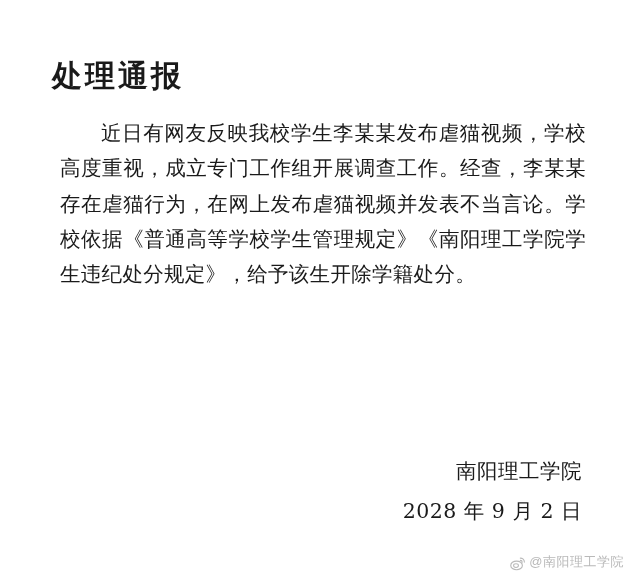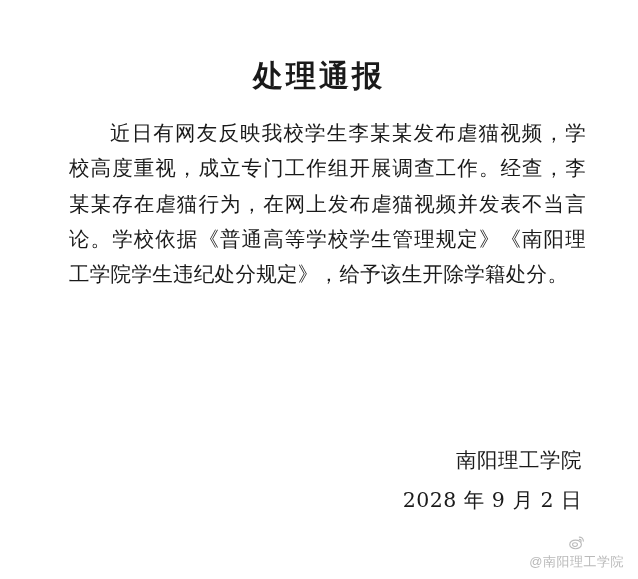--- a/index.html
+++ b/index.html
@@ -18,64 +18,62 @@
   .document {
     position: absolute;
     left: 0;
     top: 0;
     width: 638px;
     height: 579px;
     box-sizing: border-box;
     padding: 58px 52px 0 52px;
   }
   .doc-title {
-    text-align: center;
     font-size: 30px;
     font-weight: bold;
     letter-spacing: 3px;
     line-height: 1.2;
     margin: 0 0 22px 0;
     font-family: "DejaVu Serif", "Liberation Serif", serif;
   }
   .doc-body {
     font-size: 20.5px;
     line-height: 1.72;
     text-align: justify;
     text-justify: inter-ideograph;
     letter-spacing: 0.3px;
   }
   .doc-body p {
-    margin: 0 0 4px 17px;
+    margin: 0 0 4px 8px;
     text-indent: 2em;
   }
   .signature {
     position: absolute;
     right: 56px;
-    top: 441px;
+    top: 452px;
     width: 260px;
     text-align: right;
     font-size: 20.5px;
     line-height: 1.95;
     letter-spacing: 0.5px;
   }
   .signature div {
     white-space: nowrap;
   }
   .watermark {
     position: absolute;
     right: 14px;
     bottom: 8px;
     display: flex;
     align-items: center;
     gap: 4px;
     color: #b9b9b9;
     font-size: 13px;
     font-family: "Liberation Sans", sans-serif;
     letter-spacing: 0.5px;
-    flex-direction: column;
   }
   .weibo-icon {
     width: 15px;
     height: 15px;
     display: inline-block;
     position: relative;
     top: 1px;
   }
 </style>
 </head>

